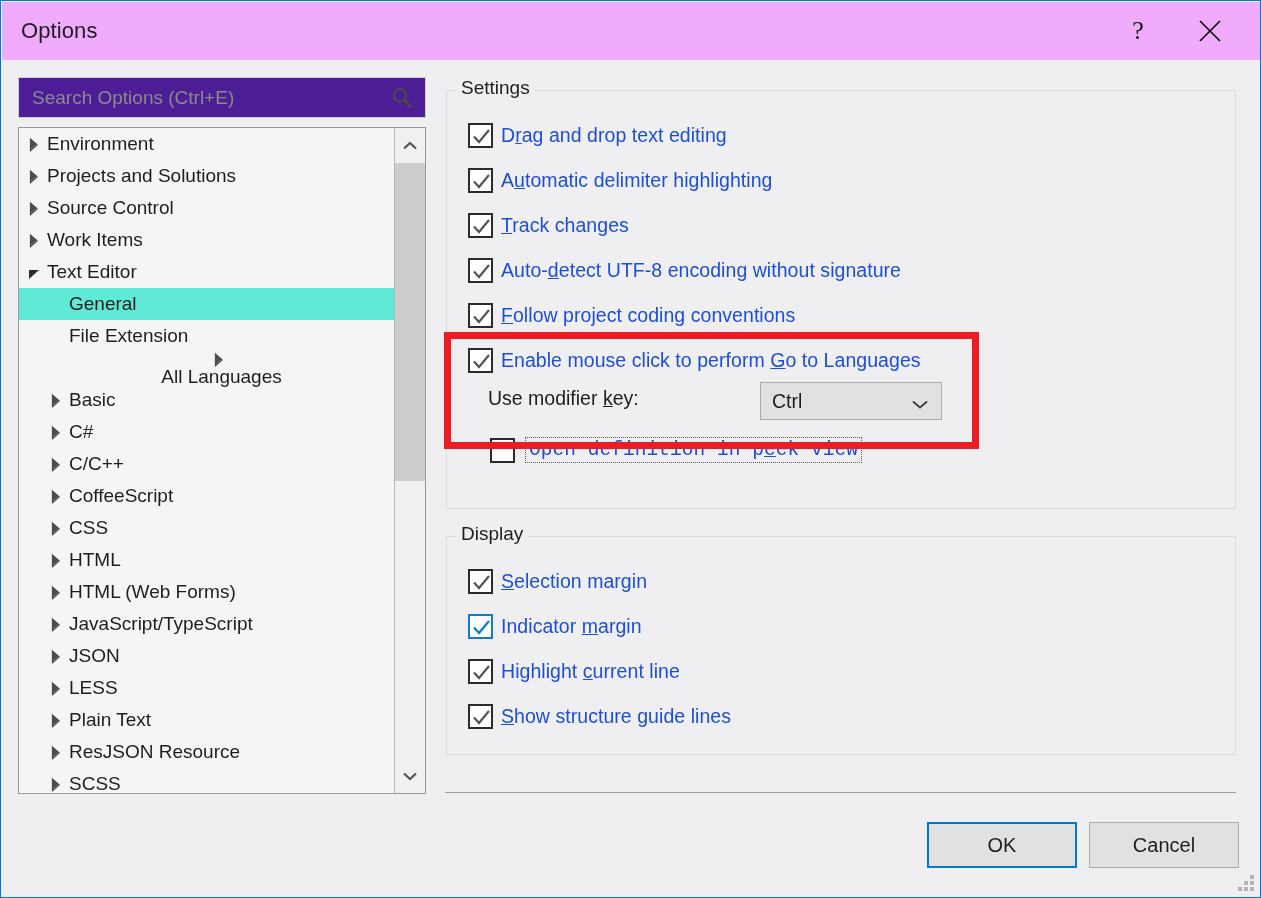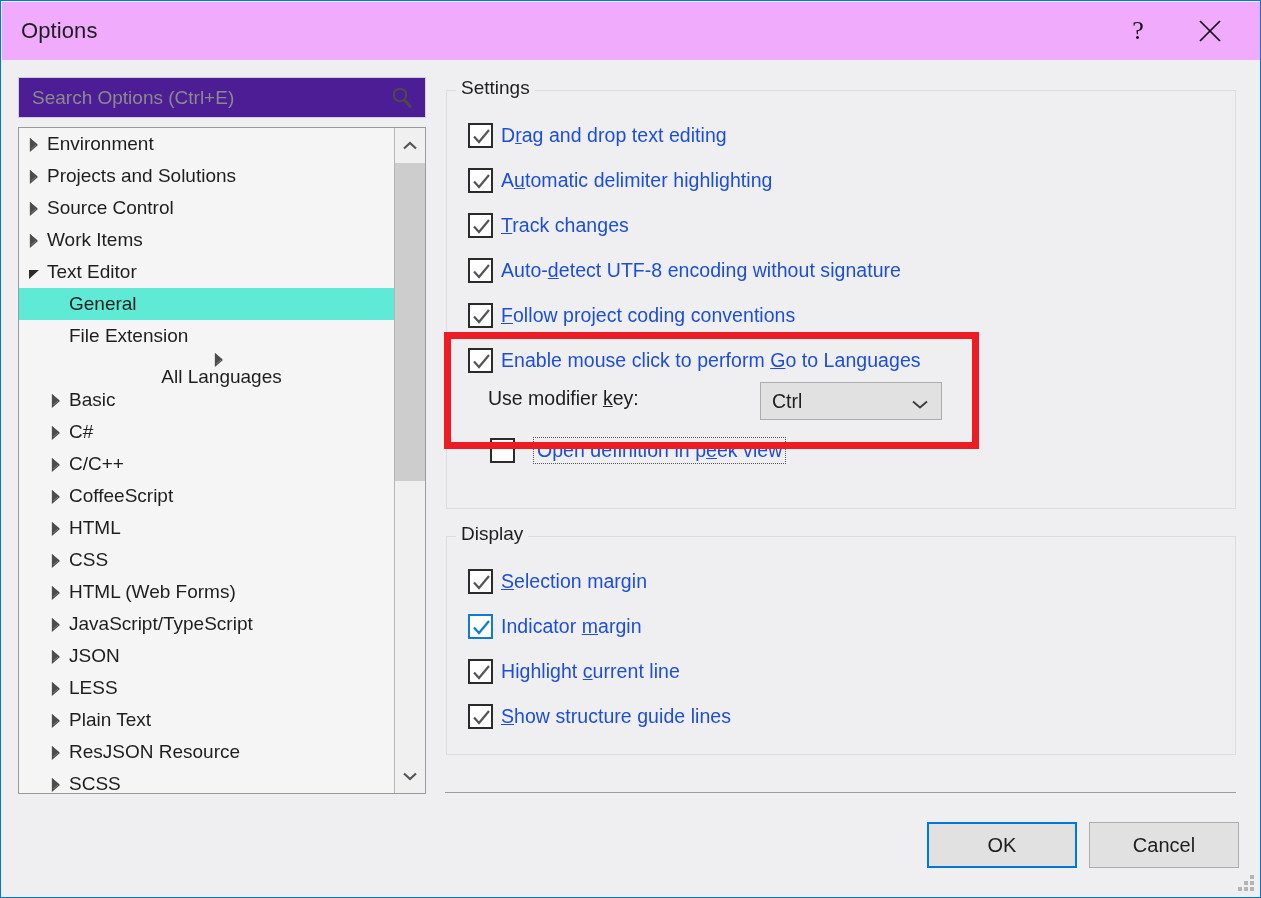--- a/index.html
+++ b/index.html
@@ -199,21 +199,22 @@
   .chk-label {
     font-size: 19.5px;
     color: #1d4ed8;
     letter-spacing: .05px;
   }
   .chk-label u { text-decoration: underline; text-underline-offset: 1px; }
 
   .focus-rect {
     border: 1px dotted #555;
     padding: 1px 3px;
-    margin-left: 10px;
+    margin-left: 2px;
+    font-family: Liberation Mono, monospace;
   }
 
   
   .modifier-row {
     position: absolute;
     left: 487px; top: 386px;
     font-size: 19.5px;
     color: #1e1e1e;
     white-space: nowrap;
   }
@@ -405,29 +406,29 @@
             </svg>
           </span>
           <span class="tree-label">CoffeeScript</span>
         </div>
         <div class="tree-row" style="padding-left: 30px;">
           <span class="tree-arrow collapsed">
             <svg width="14" height="16" viewBox="0 0 14 16">
               <polygon points="3.5,2.5 10,8 3.5,13.5" fill="none" stroke="#4b4b4b" stroke-width="1.3"></polygon>
             </svg>
           </span>
+          <span class="tree-label">CSS</span>
+        </div>
+        <div class="tree-row" style="padding-left: 30px;">
+          <span class="tree-arrow collapsed">
+            <svg width="14" height="16" viewBox="0 0 14 16">
+              <polygon points="3.5,2.5 10,8 3.5,13.5" fill="none" stroke="#4b4b4b" stroke-width="1.3"></polygon>
+            </svg>
+          </span>
           <span class="tree-label">HTML</span>
-        </div>
-        <div class="tree-row" style="padding-left: 30px;">
-          <span class="tree-arrow collapsed">
-            <svg width="14" height="16" viewBox="0 0 14 16">
-              <polygon points="3.5,2.5 10,8 3.5,13.5" fill="none" stroke="#4b4b4b" stroke-width="1.3"></polygon>
-            </svg>
-          </span>
-          <span class="tree-label">CSS</span>
         </div>
         <div class="tree-row" style="padding-left: 30px;">
           <span class="tree-arrow collapsed">
             <svg width="14" height="16" viewBox="0 0 14 16">
               <polygon points="3.5,2.5 10,8 3.5,13.5" fill="none" stroke="#4b4b4b" stroke-width="1.3"></polygon>
             </svg>
           </span>
           <span class="tree-label">HTML (Web Forms)</span>
         </div>
         <div class="tree-row" style="padding-left: 30px;">

